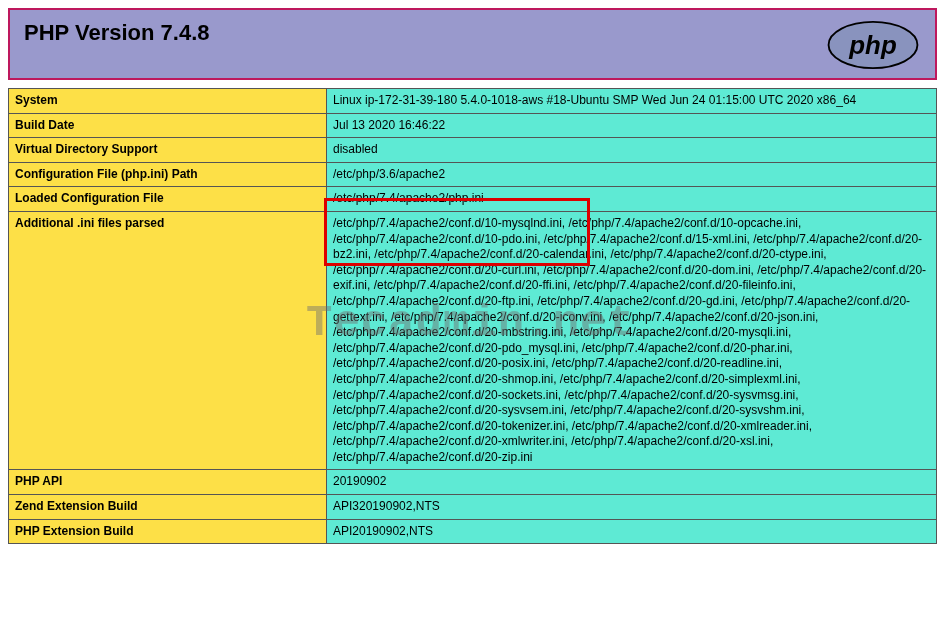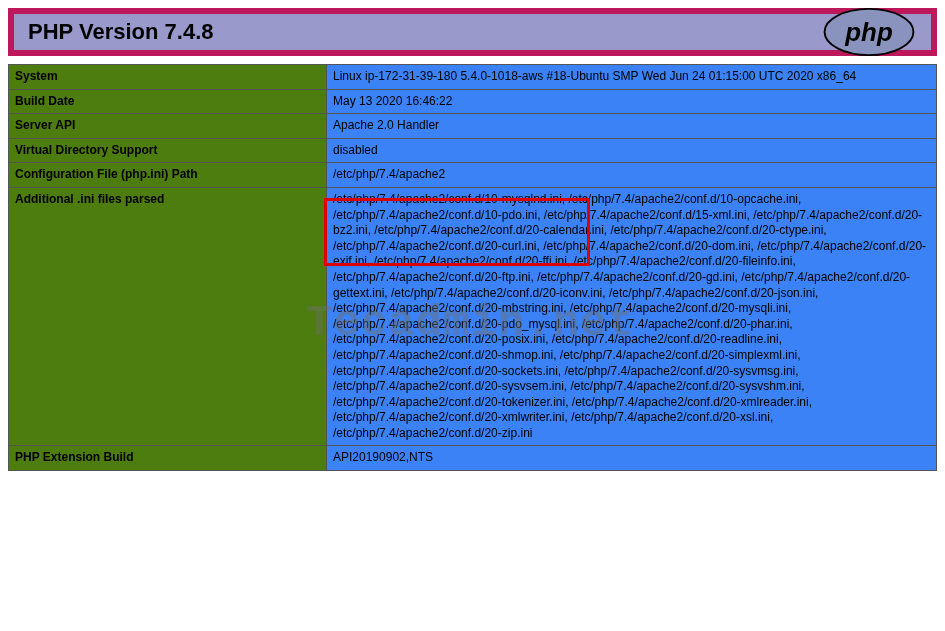--- a/index.html
+++ b/index.html
@@ -5,26 +5,25 @@
   body {
     margin: 0;
     padding: 8px;
     font-family: "Helvetica Neue", Arial, sans-serif;
     font-size: 12px;
     background: #fff;
     color: #000;
   }
   .header {
     background: #99c;
-    border: 6px solid #be185d;
+    border: 2px solid #be185d;
     padding: 10px 14px;
     display: flex;
-    align-items: center;
     justify-content: space-between;
-    height: 48px;
+    height: 72px;
     box-sizing: border-box;
   }
   .header h1 {
     margin: 0;
     font-size: 22px;
     font-weight: bold;
     font-family: Arial, sans-serif;
   }
   .logo {
     width: 96px;
@@ -37,26 +36,26 @@
     font-size: 12px;
     font-family: Arial, sans-serif;
   }
   td {
     border: 1px solid #555;
     padding: 4px 6px;
     vertical-align: top;
     line-height: 1.3;
   }
   td.e { 
-    background: #4d7c0f;
+    background: #fde047;
     width: 305px;
     font-weight: bold;
   }
   td.v { 
-    background: #3b82f6;
+    background: #5eead4;
     word-break: break-word;
   }
   .highlight-box {
     position: absolute;
     border: 3px solid #d00;
     pointer-events: none;
     box-sizing: border-box;
   }
   .watermark {
     position: absolute;
@@ -87,37 +86,45 @@
   </div>
 
   <table>
     <tbody id="rows">
         <tr>
           <td class="e">System</td>
           <td class="v">Linux ip-172-31-39-180 5.4.0-1018-aws #18-Ubuntu SMP Wed Jun 24 01:15:00 UTC 2020 x86_64</td>
         </tr>
         <tr>
           <td class="e">Build Date</td>
-          <td class="v">May 13 2020 16:46:22</td>
-        </tr>
-        <tr>
-          <td class="e">Server API</td>
-          <td class="v">Apache 2.0 Handler</td>
+          <td class="v">Jul 13 2020 16:46:22</td>
         </tr>
         <tr>
           <td class="e">Virtual Directory Support</td>
           <td class="v">disabled</td>
         </tr>
         <tr>
           <td class="e">Configuration File (php.ini) Path</td>
-          <td class="v">/etc/php/7.4/apache2</td>
+          <td class="v">/etc/php/3.6/apache2</td>
+        </tr>
+        <tr>
+          <td class="e">Loaded Configuration File</td>
+          <td class="v">/etc/php/7.4/apache2/php.ini</td>
         </tr>
         <tr>
           <td class="e">Additional .ini files parsed</td>
           <td class="v">/etc/php/7.4/apache2/conf.d/10-mysqlnd.ini, /etc/php/7.4/apache2/conf.d/10-opcache.ini, /etc/php/7.4/apache2/conf.d/10-pdo.ini, /etc/php/7.4/apache2/conf.d/15-xml.ini, /etc/php/7.4/apache2/conf.d/20-bz2.ini, /etc/php/7.4/apache2/conf.d/20-calendar.ini, /etc/php/7.4/apache2/conf.d/20-ctype.ini, /etc/php/7.4/apache2/conf.d/20-curl.ini, /etc/php/7.4/apache2/conf.d/20-dom.ini, /etc/php/7.4/apache2/conf.d/20-exif.ini, /etc/php/7.4/apache2/conf.d/20-ffi.ini, /etc/php/7.4/apache2/conf.d/20-fileinfo.ini, /etc/php/7.4/apache2/conf.d/20-ftp.ini, /etc/php/7.4/apache2/conf.d/20-gd.ini, /etc/php/7.4/apache2/conf.d/20-gettext.ini, /etc/php/7.4/apache2/conf.d/20-iconv.ini, /etc/php/7.4/apache2/conf.d/20-json.ini, /etc/php/7.4/apache2/conf.d/20-mbstring.ini, /etc/php/7.4/apache2/conf.d/20-mysqli.ini, /etc/php/7.4/apache2/conf.d/20-pdo_mysql.ini, /etc/php/7.4/apache2/conf.d/20-phar.ini, /etc/php/7.4/apache2/conf.d/20-posix.ini, /etc/php/7.4/apache2/conf.d/20-readline.ini, /etc/php/7.4/apache2/conf.d/20-shmop.ini, /etc/php/7.4/apache2/conf.d/20-simplexml.ini, /etc/php/7.4/apache2/conf.d/20-sockets.ini, /etc/php/7.4/apache2/conf.d/20-sysvmsg.ini, /etc/php/7.4/apache2/conf.d/20-sysvsem.ini, /etc/php/7.4/apache2/conf.d/20-sysvshm.ini, /etc/php/7.4/apache2/conf.d/20-tokenizer.ini, /etc/php/7.4/apache2/conf.d/20-xmlreader.ini, /etc/php/7.4/apache2/conf.d/20-xmlwriter.ini, /etc/php/7.4/apache2/conf.d/20-xsl.ini, /etc/php/7.4/apache2/conf.d/20-zip.ini</td>
+        </tr>
+        <tr>
+          <td class="e">PHP API</td>
+          <td class="v">20190902</td>
+        </tr>
+        <tr>
+          <td class="e">Zend Extension Build</td>
+          <td class="v">API320190902,NTS</td>
         </tr>
         <tr>
           <td class="e">PHP Extension Build</td>
           <td class="v">API20190902,NTS</td>
         </tr>
       </tbody>
   </table>
 
   <div class="highlight-box" style="left:316px; top:190px; width:266px; height:68px;"></div>
 

